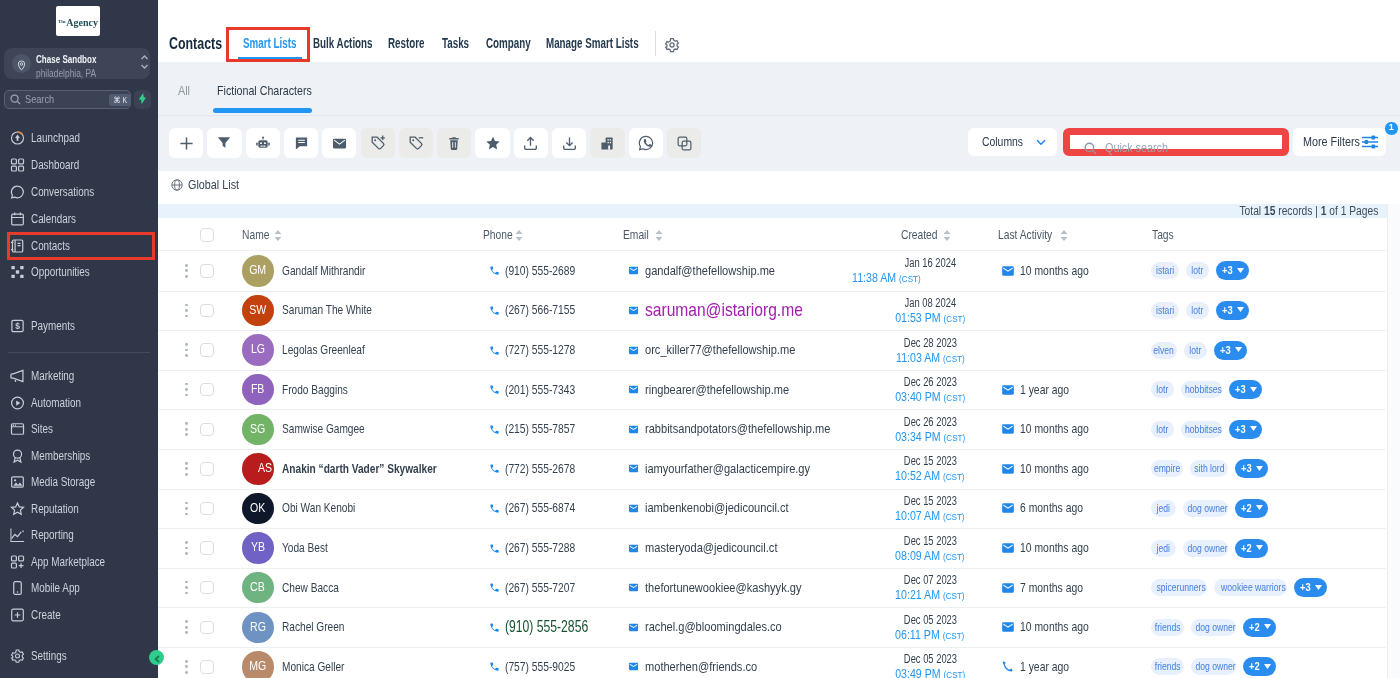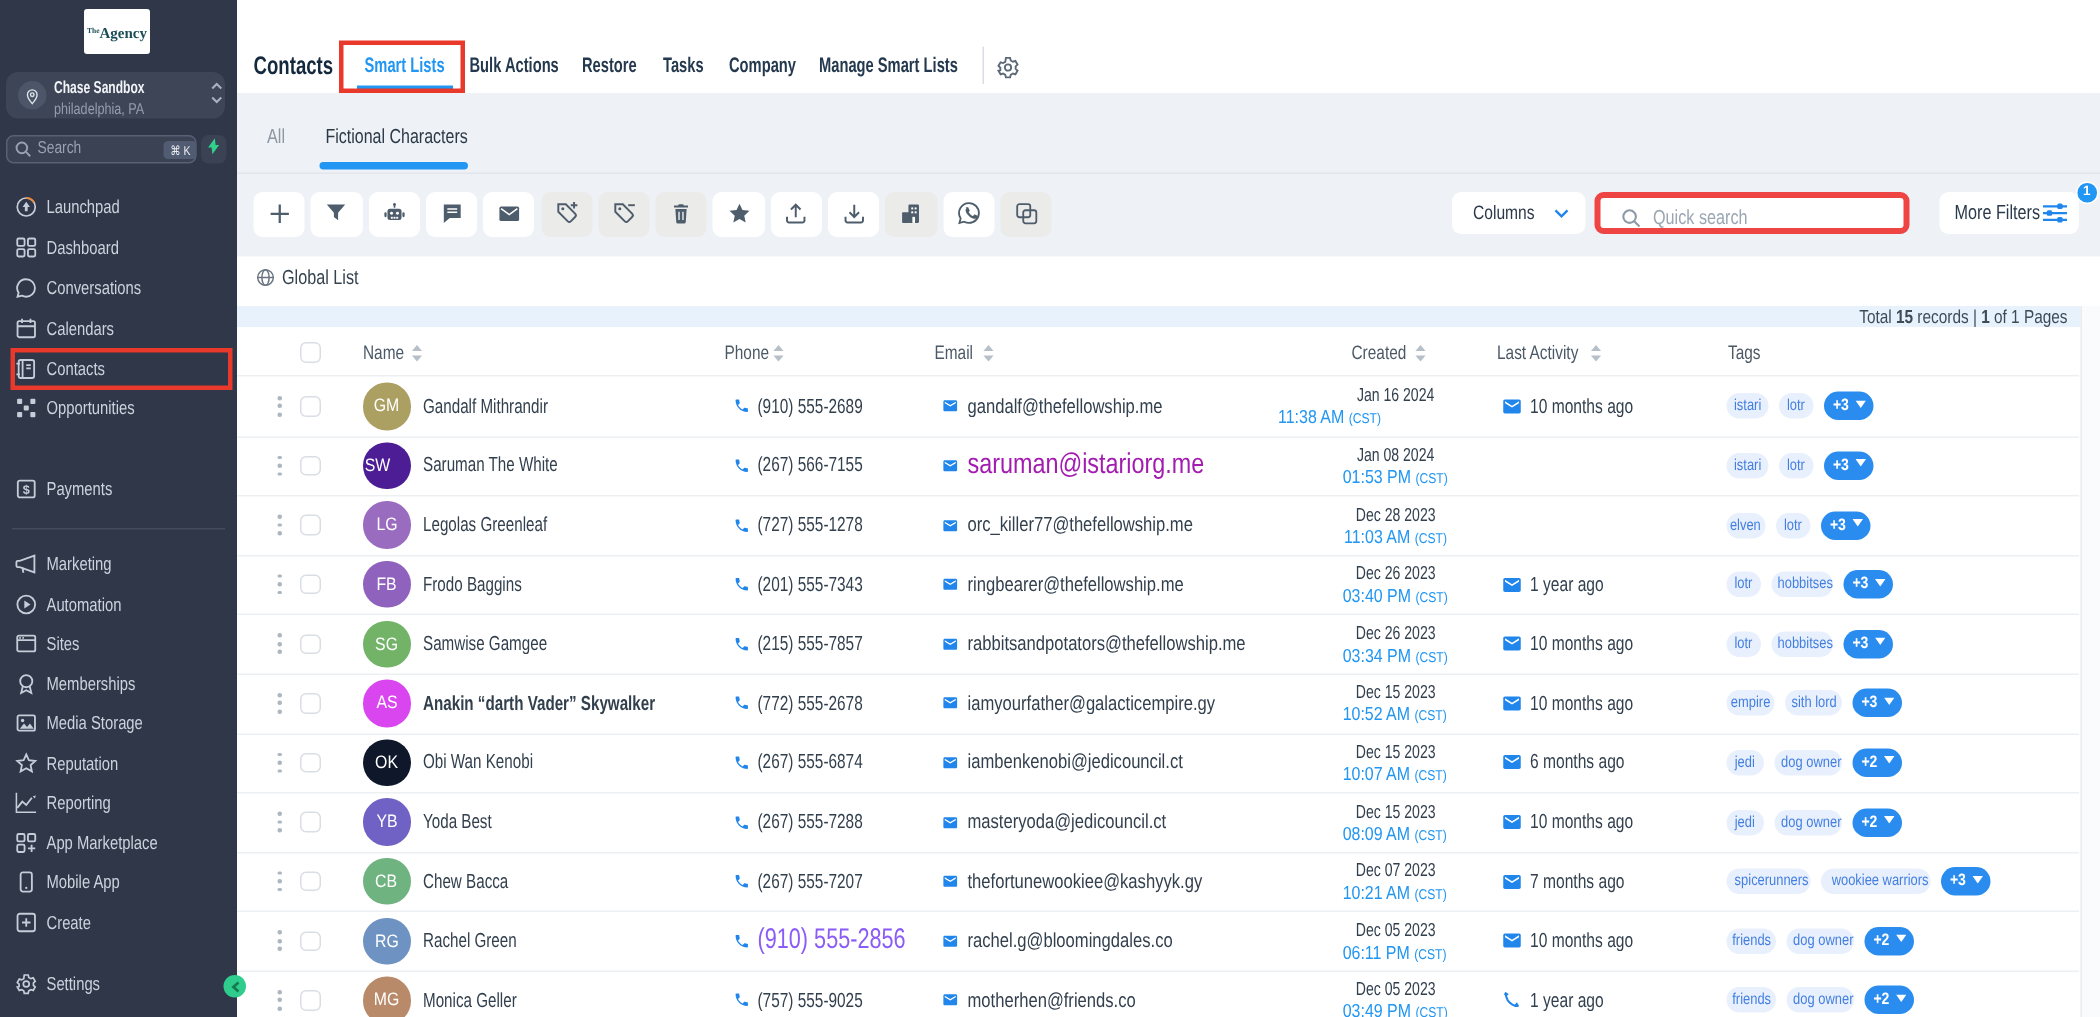--- a/index.html
+++ b/index.html
@@ -304,21 +304,21 @@
               <rect x="1.2" y="1.2" width="9.3" height="9.3" rx="1.6"></rect>
               <rect x="5.5" y="5.5" width="9.3" height="9.3" rx="1.6"></rect>
             </g>
           </svg></span></div>
 <div class="btn" style="left:810px;top:128px;width:89px;height:28px">
         <span class="t" style="position:absolute;left:14px;top:0;height:28px;line-height:28px;font-size:13px;font-weight:500;color:#2b3a4a">Columns</span>
         <svg style="position:absolute;right:11px;top:11px" width="10" height="7" viewBox="0 0 10 7">
           <path fill="none" stroke="#2186eb" stroke-width="1.6" d="m1 1.2 4 4 4-4"></path>
         </svg>
       </div>
-<div class="abs" style="left:905px;top:128px;width:210px;height:28px;background:#fff;border:4px solid #ef4444;border-radius:6px">
+<div class="abs" style="left:905px;top:128px;width:226px;height:28px;background:#fff;border:7px solid #ef4444;border-radius:6px">
         <span style="position:absolute;left:14px;top:7px;line-height:0"><svg width="13" height="13" viewBox="0 0 13 13">
             <circle cx="5.4" cy="5.4" r="4.2" fill="none" stroke="#8d99a6" stroke-width="1.4"></circle>
             <path stroke="#8d99a6" stroke-width="1.4" d="m8.6 8.6 3.4 3.4"></path>
           </svg></span>
         <span class="t" style="position:absolute;left:35px;top:0;height:26px;line-height:26px;font-size:13.5px;color:#9aa6b2">Quick search</span>
       </div>
 <div class="btn" style="left:1135px;top:128px;width:93px;height:28px">
         <span class="t" style="position:absolute;left:10px;top:0;height:28px;line-height:28px;font-size:13.5px;font-weight:500;color:#2b3a4a">More Filters</span>
         <span style="position:absolute;right:8px;top:7px;line-height:0"><svg width="16" height="14" viewBox="0 0 16 14">
             <g stroke="#2186eb" stroke-width="1.5" fill="none">
@@ -395,21 +395,21 @@
 <div class="chip" style="left:1151.0px;top:262.3px;width:28px"><span class="tc">istari</span></div>
 <div class="chip" style="left:1186.0px;top:262.3px;width:23px"><span class="tc">lotr</span></div>
 <div class="pchip" style="left:1216.0px;top:261.3px;width:33px"><span style="display:inline-block;transform:scaleX(.85)">+3</span> <svg width="7" height="5" viewBox="0 0 7 5" style="vertical-align:1.5px">
         <path fill="#fff" d="M0 0h7L3.5 5z"></path>
       </svg></div>
 <div class="rowline" style="top:330.2px"></div>
 <div class="dot" style="top:303.5px"></div>
 <div class="dot" style="top:309.0px"></div>
 <div class="dot" style="top:314.5px"></div>
 <div class="cb" style="left:200px;top:303.7px"></div>
-<div class="abs" style="left:242px;top:294.7px;width:31.5px;height:31.5px;border-radius:50%;background:#4c1d95;color:#fff;font-size:12px;line-height:31.5px"><span class="tc" style="transform:scaleX(.88)">SW</span></div>
+<div class="abs" style="left:242px;top:294.7px;width:31.5px;height:31.5px;border-radius:50%;background:#c2410c;color:#fff;font-size:12px;text-align:center;line-height:31.5px"><span class="tc" style="transform:scaleX(.88)">SW</span></div>
 <div class="abs" style="left:282px;top:301.4px;height:18px;line-height:18px;font-size:13.5px;font-weight:500;color:#323f4d"><span class="t" style="transform:scaleX(.75)">Saruman The White</span></div>
 <div class="abs" style="left:489px;top:304.9px;line-height:0"><svg width="11" height="11" viewBox="0 0 24 24">
         <path fill="#2186eb" d="M6.62 10.79c1.44 2.83 3.76 5.14 6.59 6.59l2.2-2.21c.27-.27.67-.36 1.02-.24 1.12.37 2.33.57 3.57.57.55 0 1 .45 1 1V20c0 .55-.45 1-1 1-9.39 0-17-7.61-17-17 0-.55.45-1 1-1h3.5c.55 0 1 .45 1 1 0 1.25.2 2.45.57 3.57.11.35.03.74-.25 1.02l-2.2 2.2z"></path>
       </svg></div>
 <div class="abs" style="left:505px;top:301.4px;height:18px;line-height:18px;font-size:13.5px;color:#323f4d"><span class="t" style="transform:scaleX(.76)">(267) 566-7155</span></div>
 <div class="abs" style="left:628px;top:304.9px;line-height:0"><svg width="11" height="11" viewBox="0 0 24 24">
         <path fill="#2186eb" d="M20 4H4c-1.1 0-2 .9-2 2v12c0 1.1.9 2 2 2h16c1.1 0 2-.9 2-2V6c0-1.1-.9-2-2-2zm0 4.24-8 5-8-5V6l8 5 8-5v2.24z"></path>
       </svg></div>
 <div class="abs" style="left:645px;top:301.4px;height:18px;line-height:18px;font-size:19px;color:#a21caf"><span class="t" style="transform:scaleX(.82)">saruman@istariorg.me</span></div>
 <div class="abs" style="left:855px;top:295.9px;width:150px;height:14px;line-height:14px;font-size:12.5px;color:#323f4d;text-align:center"><span class="tc" style="transform:scaleX(.75)">Jan 08 2024</span></div>
@@ -491,21 +491,21 @@
 <div class="chip" style="left:1151.0px;top:420.7px;width:23px"><span class="tc">lotr</span></div>
 <div class="chip" style="left:1181.0px;top:420.7px;width:41px"><span class="tc">hobbitses</span></div>
 <div class="pchip" style="left:1229.0px;top:419.7px;width:33px"><span style="display:inline-block;transform:scaleX(.85)">+3</span> <svg width="7" height="5" viewBox="0 0 7 5" style="vertical-align:1.5px">
         <path fill="#fff" d="M0 0h7L3.5 5z"></path>
       </svg></div>
 <div class="rowline" style="top:488.6px"></div>
 <div class="dot" style="top:461.9px"></div>
 <div class="dot" style="top:467.4px"></div>
 <div class="dot" style="top:472.9px"></div>
 <div class="cb" style="left:200px;top:462.1px"></div>
-<div class="abs" style="left:242px;top:453.1px;width:31.5px;height:31.5px;border-radius:50%;background:#d946ef;color:#fff;font-size:12px;text-align:center;line-height:31.5px"><span class="tc" style="transform:scaleX(.88)">AS</span></div>
+<div class="abs" style="left:242px;top:453.1px;width:31.5px;height:31.5px;border-radius:50%;background:#b91c1c;color:#fff;font-size:12px;text-align:right;line-height:31.5px"><span class="tc" style="transform:scaleX(.88)">AS</span></div>
 <div class="abs" style="left:282px;top:459.8px;height:18px;line-height:18px;font-size:13.5px;font-weight:700;color:#323f4d"><span class="t" style="transform:scaleX(.75)">Anakin “darth Vader” Skywalker</span></div>
 <div class="abs" style="left:489px;top:463.3px;line-height:0"><svg width="11" height="11" viewBox="0 0 24 24">
         <path fill="#2186eb" d="M6.62 10.79c1.44 2.83 3.76 5.14 6.59 6.59l2.2-2.21c.27-.27.67-.36 1.02-.24 1.12.37 2.33.57 3.57.57.55 0 1 .45 1 1V20c0 .55-.45 1-1 1-9.39 0-17-7.61-17-17 0-.55.45-1 1-1h3.5c.55 0 1 .45 1 1 0 1.25.2 2.45.57 3.57.11.35.03.74-.25 1.02l-2.2 2.2z"></path>
       </svg></div>
 <div class="abs" style="left:505px;top:459.8px;height:18px;line-height:18px;font-size:13.5px;color:#323f4d"><span class="t" style="transform:scaleX(.76)">(772) 555-2678</span></div>
 <div class="abs" style="left:628px;top:463.3px;line-height:0"><svg width="11" height="11" viewBox="0 0 24 24">
         <path fill="#2186eb" d="M20 4H4c-1.1 0-2 .9-2 2v12c0 1.1.9 2 2 2h16c1.1 0 2-.9 2-2V6c0-1.1-.9-2-2-2zm0 4.24-8 5-8-5V6l8 5 8-5v2.24z"></path>
       </svg></div>
 <div class="abs" style="left:645px;top:459.8px;height:18px;line-height:18px;font-size:13.5px;color:#323f4d"><span class="t" style="transform:scaleX(.82)">iamyourfather@galacticempire.gy</span></div>
 <div class="abs" style="left:855px;top:454.3px;width:150px;height:14px;line-height:14px;font-size:12.5px;color:#323f4d;text-align:center"><span class="tc" style="transform:scaleX(.75)">Dec 15 2023</span></div>
@@ -600,21 +600,21 @@
 <div class="rowline" style="top:647.0px"></div>
 <div class="dot" style="top:620.3px"></div>
 <div class="dot" style="top:625.8px"></div>
 <div class="dot" style="top:631.3px"></div>
 <div class="cb" style="left:200px;top:620.5px"></div>
 <div class="abs" style="left:242px;top:611.5px;width:31.5px;height:31.5px;border-radius:50%;background:#6e93c2;color:#fff;font-size:12px;text-align:center;line-height:31.5px"><span class="tc" style="transform:scaleX(.88)">RG</span></div>
 <div class="abs" style="left:282px;top:618.2px;height:18px;line-height:18px;font-size:13.5px;font-weight:500;color:#323f4d"><span class="t" style="transform:scaleX(.75)">Rachel Green</span></div>
 <div class="abs" style="left:489px;top:621.7px;line-height:0"><svg width="11" height="11" viewBox="0 0 24 24">
         <path fill="#2186eb" d="M6.62 10.79c1.44 2.83 3.76 5.14 6.59 6.59l2.2-2.21c.27-.27.67-.36 1.02-.24 1.12.37 2.33.57 3.57.57.55 0 1 .45 1 1V20c0 .55-.45 1-1 1-9.39 0-17-7.61-17-17 0-.55.45-1 1-1h3.5c.55 0 1 .45 1 1 0 1.25.2 2.45.57 3.57.11.35.03.74-.25 1.02l-2.2 2.2z"></path>
       </svg></div>
-<div class="abs" style="left:505px;top:618.2px;height:18px;line-height:18px;font-size:19px;color:#8b5cf6"><span class="t" style="transform:scaleX(.76)">(910) 555-2856</span></div>
+<div class="abs" style="left:505px;top:618.2px;height:18px;line-height:18px;font-size:16px;color:#14532d"><span class="t" style="transform:scaleX(.76)">(910) 555-2856</span></div>
 <div class="abs" style="left:628px;top:621.7px;line-height:0"><svg width="11" height="11" viewBox="0 0 24 24">
         <path fill="#2186eb" d="M20 4H4c-1.1 0-2 .9-2 2v12c0 1.1.9 2 2 2h16c1.1 0 2-.9 2-2V6c0-1.1-.9-2-2-2zm0 4.24-8 5-8-5V6l8 5 8-5v2.24z"></path>
       </svg></div>
 <div class="abs" style="left:645px;top:618.2px;height:18px;line-height:18px;font-size:13.5px;color:#323f4d"><span class="t" style="transform:scaleX(.82)">rachel.g@bloomingdales.co</span></div>
 <div class="abs" style="left:855px;top:612.7px;width:150px;height:14px;line-height:14px;font-size:12.5px;color:#323f4d;text-align:center"><span class="tc" style="transform:scaleX(.75)">Dec 05 2023</span></div>
 <div class="abs" style="left:855px;top:627.7px;width:150px;height:14px;line-height:14px;font-size:12.5px;color:#2196f3;text-align:center"><span class="tc" style="transform:scaleX(.85)">06:11 PM <span style="font-size:9.5px">(CST)</span></span></div>
 <div class="abs" style="left:1001px;top:620.2px;line-height:0"><svg width="14" height="14" viewBox="0 0 24 24">
         <path fill="#2186eb" d="M20 4H4c-1.1 0-2 .9-2 2v12c0 1.1.9 2 2 2h16c1.1 0 2-.9 2-2V6c0-1.1-.9-2-2-2zm0 4.24-8 5-8-5V6l8 5 8-5v2.24z"></path>
       </svg></div>
 <div class="abs" style="left:1020px;top:618.2px;height:18px;line-height:18px;font-size:13.5px;color:#323f4d"><span class="t" style="transform:scaleX(.77)">10 months ago</span></div>

